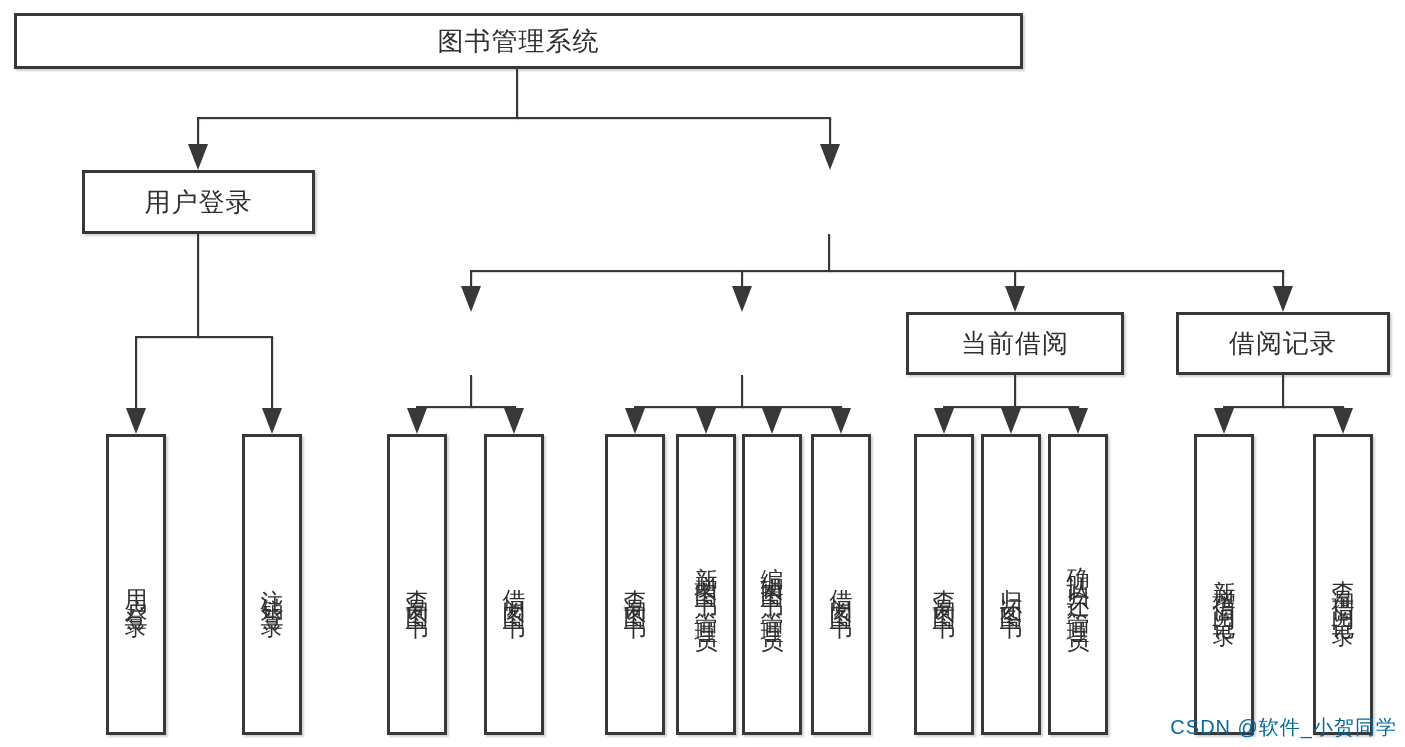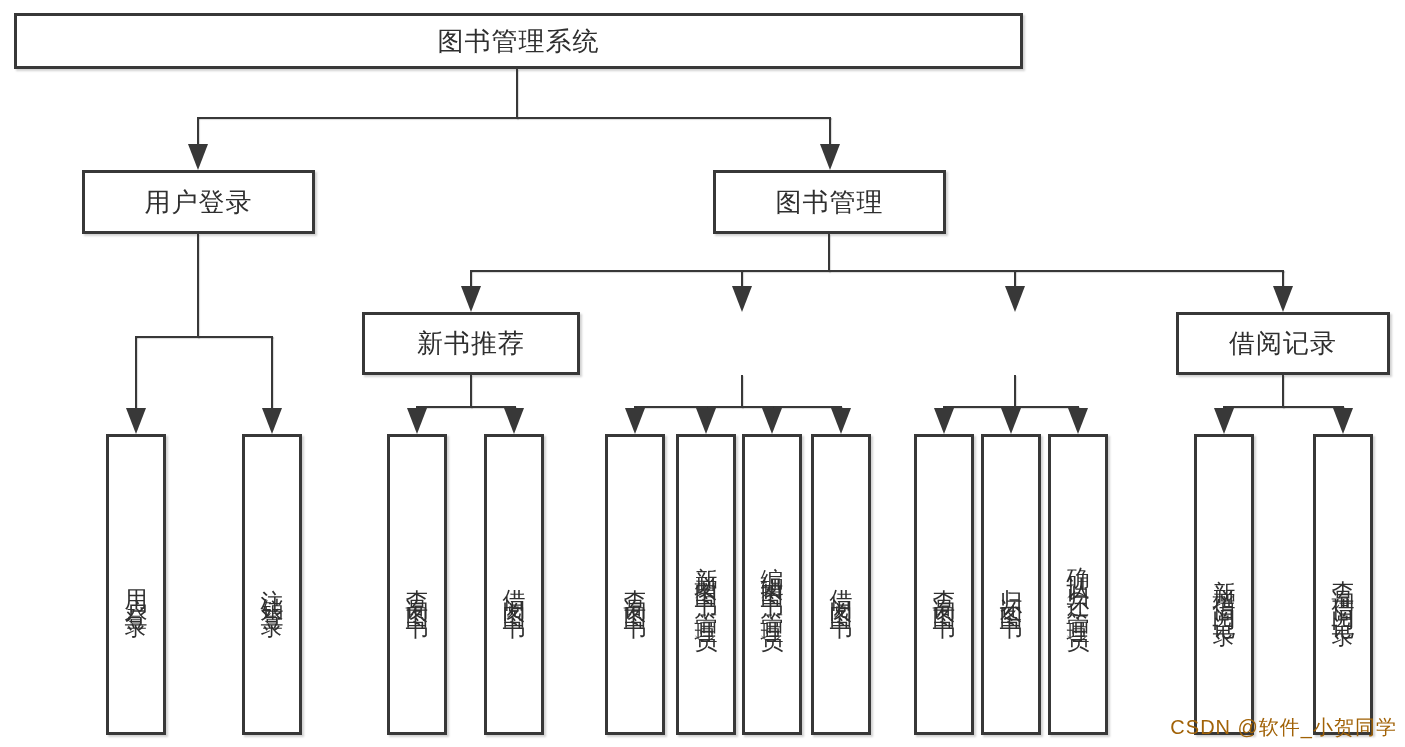--- a/index.html
+++ b/index.html
@@ -21,41 +21,38 @@
     color:#2f2f2f;
   }
   .line{position:absolute;background:#383838;box-shadow:1px 1px 1px rgba(0,0,0,0.15);}
   .arrow{
     position:absolute;width:0;height:0;
     border-left:10px solid transparent;border-right:10px solid transparent;
     border-top:26px solid #383838;
   }
   .watermark{
     position:absolute;right:8px;bottom:6px;z-index:10;
-    font-size:20px;color:#a16207;letter-spacing:1px;white-space:nowrap;
+    font-size:20px;color:#0369a1;letter-spacing:1px;white-space:nowrap;
   }
 </style>
 </head>
 <body>
 
 <div class="stage">
 
   <div class="box hbox" style="left:14px;top:13px;width:1009px;height:56px;">
     <span>图书管理系统</span>
   </div>
 
   <div class="box hbox" style="left:82px;top:170px;width:233px;height:64px;">
     <span>用户登录</span>
   </div>
-  <div class="box hbox" style="left:713px;top:170px;width:233px;height:64px;">
-    <span>图书管理</span>
-  </div>
 
-  <div class="box hbox" style="left:362px;top:312px;width:218px;height:63px;">
-    <span>新书推荐</span>
+  <div class="box hbox" style="left:906px;top:312px;width:218px;height:63px;">
+    <span>当前借阅</span>
   </div>
   <div class="box hbox" style="left:1176px;top:312px;width:214px;height:63px;">
     <span>借阅记录</span>
   </div>
 
   <div class="box leaf" style="left:106px;">
     <span class="vtext">用户登录</span>
   </div>
   <div class="box leaf" style="left:242px;">
     <span class="vtext">注销登录</span>

